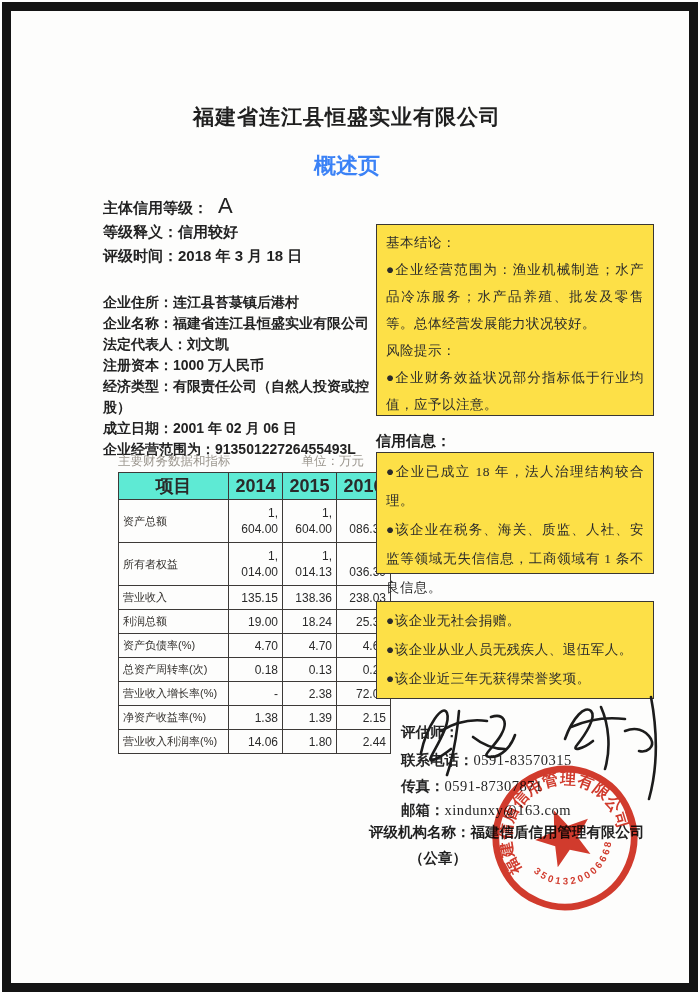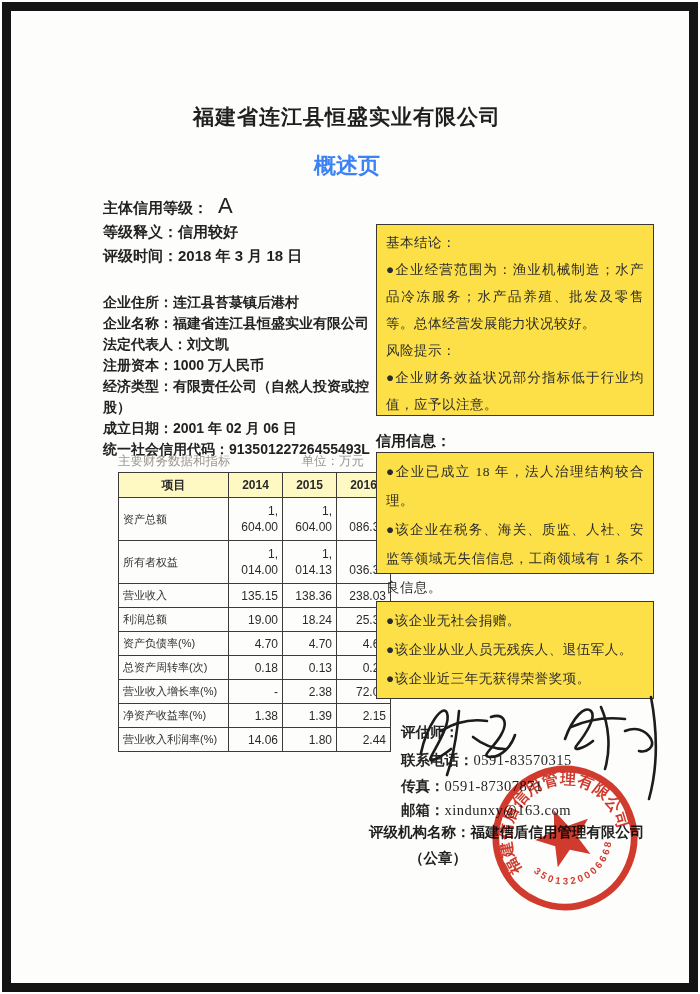--- a/index.html
+++ b/index.html
@@ -16,21 +16,21 @@
   .rating{left:92px;top:183px;width:280px;font-size:15px;font-weight:700;line-height:24px;}
   .rating .grade{font-size:22px;font-weight:400;padding-left:10px;letter-spacing:1px;}
   .company{left:92px;top:281px;width:278px;font-size:14px;font-weight:700;line-height:21px;}
   .company p{margin:0;}
   
   .tbl-cap{left:107px;top:442px;width:246px;font-size:12.5px;color:#9b968e;
            display:flex;justify-content:space-between;}
   table.fin{left:107px;top:461px;border-collapse:collapse;table-layout:fixed;
             position:absolute;background:#fdfdfc;}
   table.fin th,table.fin td{border:1px solid #3d3a38;padding:1px 4px;}
-  table.fin th{background:#fef9c3;font-size:12px;font-weight:700;height:22px;color:#2a2a2a;}
+  table.fin th{background:#5eead4;font-size:18px;font-weight:700;height:22px;color:#2a2a2a;}
   table.fin td.lbl{font-size:11px;text-align:left;color:#33302d;width:101px;}
   table.fin td.num{font-size:12px;text-align:right;white-space:pre-line;color:#2a2a2a;width:45px;line-height:16px;}
   table.fin tr.s td{height:21px;}
   table.fin tr.d td{height:40px;}
   
   .hd{font-weight:700;font-size:15px;color:#1d1d1d;display:inline-block;
       border-bottom:1.5px solid #2c2c2c;padding-bottom:2px;}
   .box{border:1.5px solid #3a3733;background:#fde047;padding:4px 9px;
        font-family:"Liberation Serif","DejaVu Serif",serif;color:#2b2b2b;}
   .box p{margin:0;font-size:13.5px;letter-spacing:.5px;text-align:justify;}
@@ -65,21 +65,21 @@
     </div>
   </div>
 
   <div class="abs company">
     <p><span>企业住所：</span><span>连江县苔菉镇后港村</span></p>
     <p><span>企业名称：</span><span>福建省连江县恒盛实业有限公司</span></p>
     <p><span>法定代表人：</span><span>刘文凯</span></p>
     <p><span>注册资本：</span><span>1000 万人民币</span></p>
     <p><span>经济类型：</span><span>有限责任公司（自然人投资或控股）</span></p>
     <p><span>成立日期：</span><span>2001 年 02 月 06 日</span></p>
-    <p><span>统一社会信用代码：</span><span>91350122726455493L</span></p>
+    <p><span>企业经营范围为：</span><span>91350122726455493L</span></p>
   </div>
 
   <div class="abs tbl-cap">
     <span>主要财务数据和指标</span>
     <span>单位：万元</span>
   </div>
   <table class="fin">
     <tbody>
         <tr>
       <th>项目</th>

